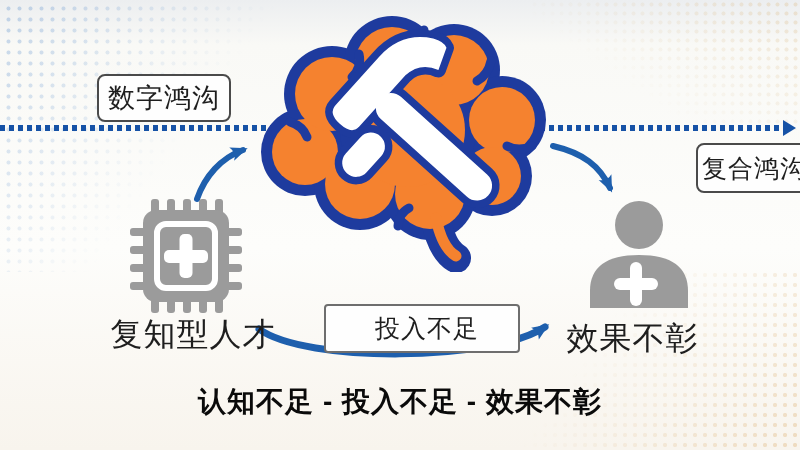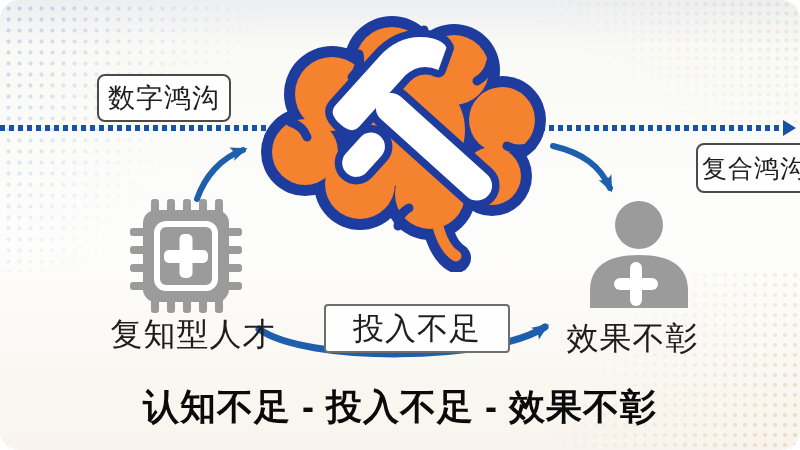--- a/index.html
+++ b/index.html
@@ -1,20 +1,19 @@
 <!DOCTYPE html>
 <html style="--brain-fill: #F5822F; --brain-outline: #1E3B9E; --hammer-white: #FFFFFF; --arrow-blue: #1E5FAD; --dotted-blue: #1652A6; --icon-gray: #9B9B9B; --text-dark: #1E1E1E;"><head>
 <meta charset="utf-8">
 <style>
   html,body{margin:0;padding:0;}
   body{font-family:"Liberation Sans","DejaVu Sans",sans-serif;}
   .canvas{
     position:relative;width:800px;height:450px;overflow:hidden;
     background:linear-gradient(180deg,#eceef0 0px,#f9f9f6 45px,#fdfdfb 55%,#f8f4ed 100%);
-    border-radius:19px;
   }
   
   .bg-dots{position:absolute;pointer-events:none;}
   .bg-dots.tl{
     left:-8px;top:-8px;width:340px;height:280px;
     background-image:radial-gradient(rgba(96,146,206,0.38) 1.6px,transparent 2.4px);
     background-size:11px 11px;
     -webkit-mask-image:linear-gradient(125deg,#000 0%,transparent 55%);
     mask-image:linear-gradient(125deg,#000 0%,transparent 55%);
   }
@@ -41,31 +40,31 @@
     border-left:13px solid var(--dotted-blue,#1652A6);
     border-top:8px solid transparent;border-bottom:8px solid transparent;
   }
   .label-box{
     position:absolute;display:flex;align-items:center;justify-content:center;
     background:#fefefe;border:2px solid #4a4a4a;border-radius:8px;
     color:var(--text-dark,#1e1e1e);z-index:3;letter-spacing:1px;
   }
   .label-box.digital{left:97px;top:74px;width:130px;height:44px;font-size:27px;}
   .label-box.compound{left:664px;top:143px;width:112px;height:46px;font-size:25px;margin-left:32px;}
-  .label-box.investment{left:324px;top:304px;width:182px;height:45px;font-size:31px;
-    border-color:#6e6e6e;border-radius:4px;}
+  .label-box.investment{left:324px;top:304px;width:182px;height:45px;font-size:25px;
+    border-color:#6e6e6e;border-radius:4px;padding-left:10px;}
   .caption{
     position:absolute;text-align:center;color:var(--text-dark,#1e1e1e);
     font-size:32px;letter-spacing:1px;z-index:3;
   }
   .caption.talent{left:98px;top:313px;width:190px;}
   .caption.result{left:560px;top:317px;width:145px;}
   .headline{
     position:absolute;left:0;top:383px;width:800px;text-align:center;
-    font-size:36px;font-weight:800;color:#0a0a0a;letter-spacing:1px;z-index:3;
+    font-size:28px;font-weight:800;color:#0a0a0a;letter-spacing:1px;z-index:3;
   }
   .layer{position:absolute;z-index:2;}
   .arrows{left:0;top:0;pointer-events:none;}
   
   .navy{fill:var(--brain-outline,#1E3B9E);}
   .navy-stroke{stroke:var(--brain-outline,#1E3B9E);fill:none;stroke-linecap:round;}
   .orange{fill:var(--brain-fill,#F5822F);}
   .orange-stroke{stroke:var(--brain-fill,#F5822F);fill:none;stroke-linecap:round;}
   .crease{stroke:var(--brain-outline,#1E3B9E);stroke-width:9;fill:none;stroke-linecap:round;}
   .hammer-out{fill:var(--brain-outline,#1E3B9E);stroke:var(--brain-outline,#1E3B9E);

